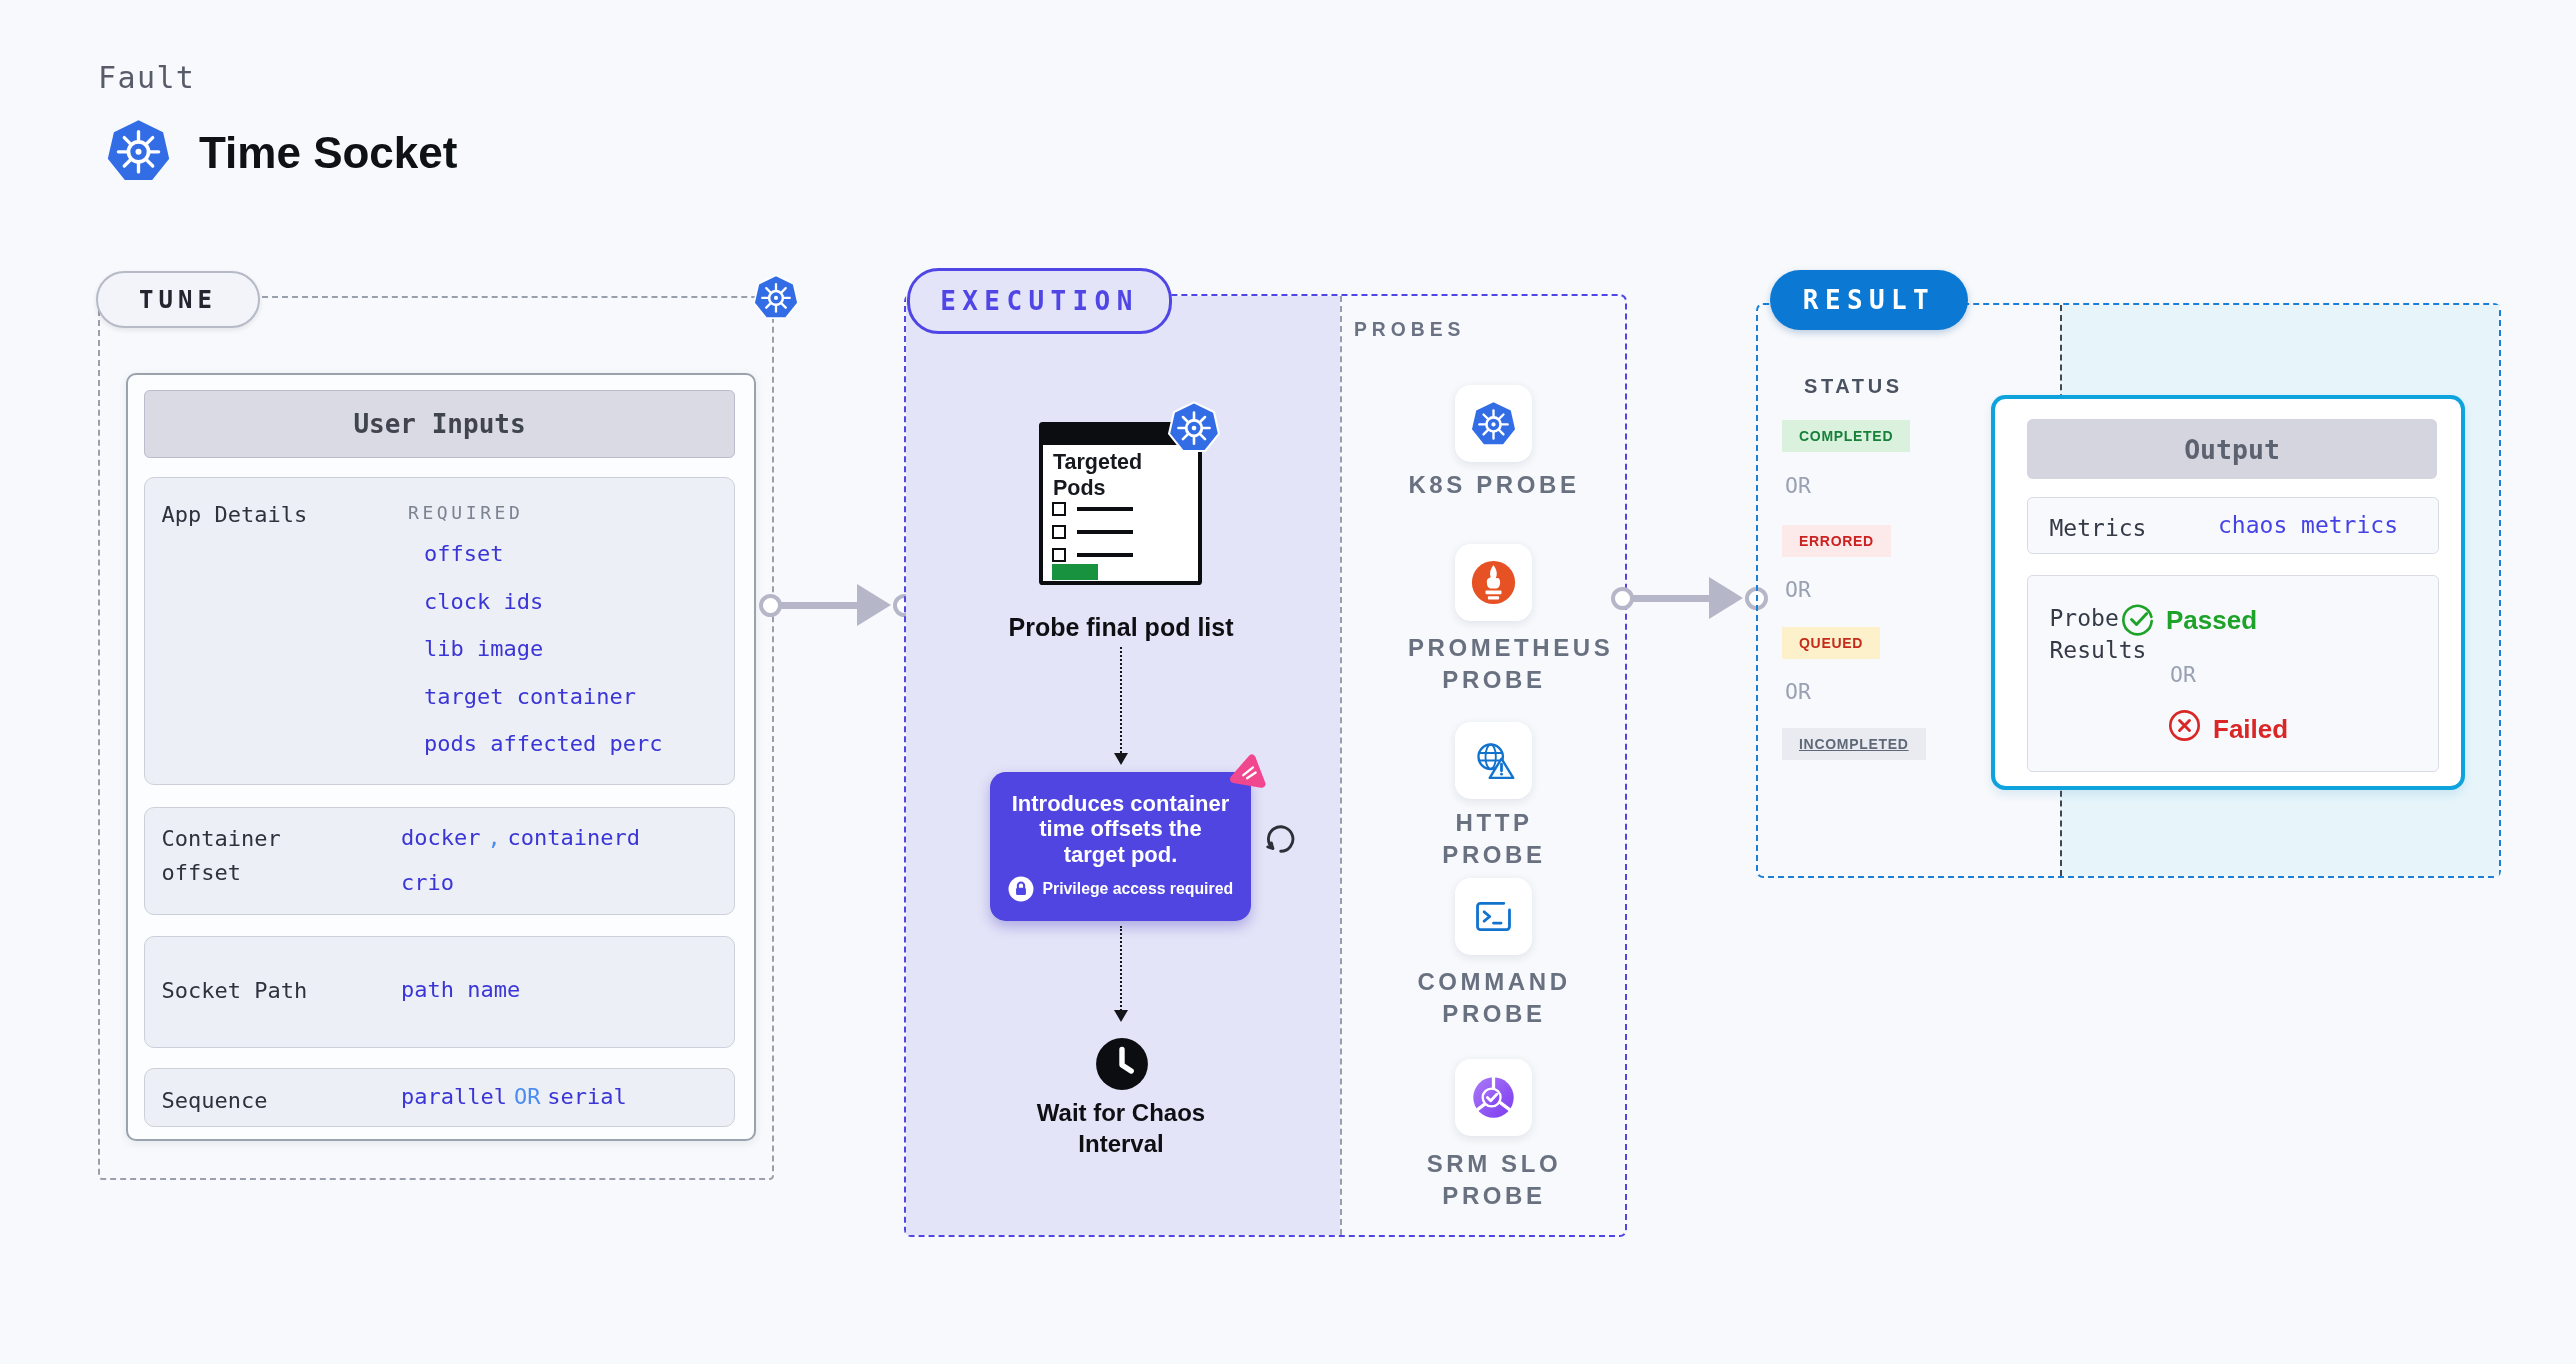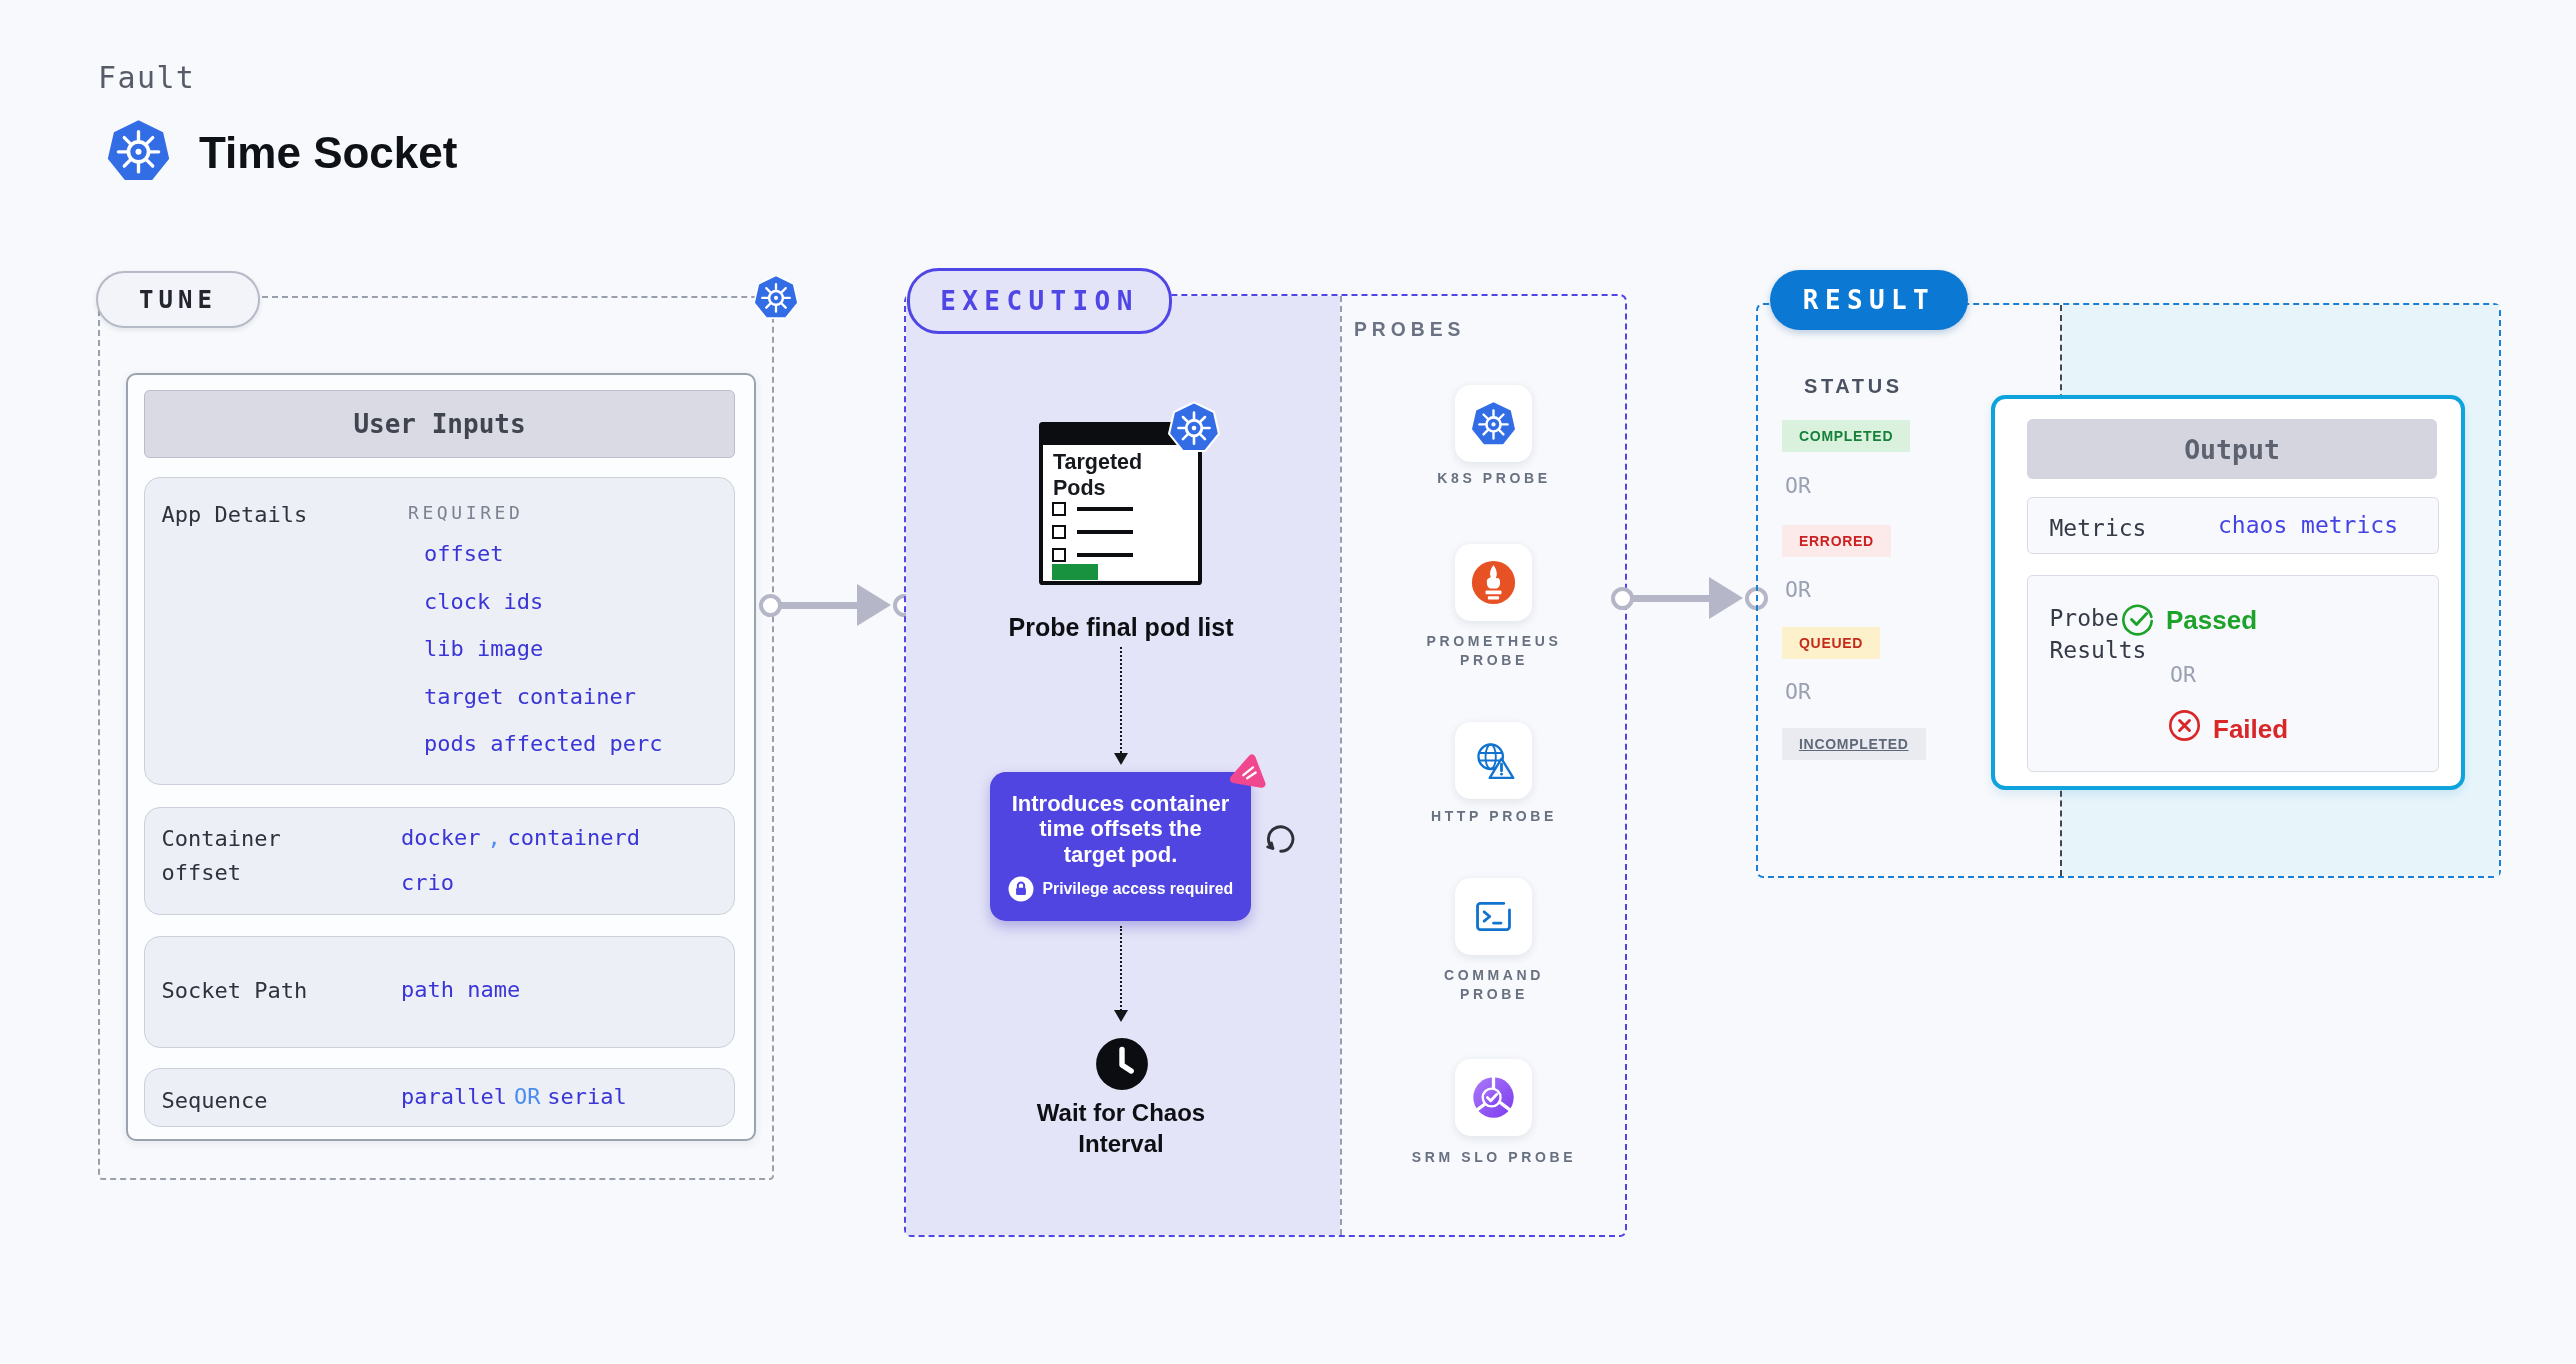--- a/index.html
+++ b/index.html
@@ -30,21 +30,21 @@
              color:#4f46e5;font-size:26px;letter-spacing:6.4px;}
   .pill-result{left:1770px;top:270px;width:198px;height:60px;background:#0b79d4;color:#fff;
                font-size:26px;letter-spacing:6.4px;box-shadow:0 2.9px 7.2px rgba(10,70,140,.25);}
 
   
   .ui-card{left:126px;top:373px;width:626px;height:764px;background:#fcfdff;border:2.1px solid #9aa2ae;
            border-radius:10px;box-shadow:0 2.9px 8.6px rgba(40,45,70,.08);}
   .ui-header{left:144px;top:390px;width:589px;height:66px;background:#d9dae4;border:0.7px solid #b9bcca;
              border-radius:5.7px;display:flex;align-items:center;justify-content:center;
              font-size:26px;font-weight:bold;color:#40444e;}
-  .ui-row{background:#edeff6;border:1.4px solid #cbd0da;border-radius:16px;}
+  .ui-row{background:#edeff6;border:1.4px solid #cbd0da;border-radius:10px;}
   .row-label{color:#2e323d;font-size:22px;line-height:1.55;}
   .req-tag{color:#7b8290;font-size:18px;letter-spacing:3.6px;}
   .link-val{color:#3a35d6;font-size:22px;}
   .link-sep{color:#4a8cf0;font-size:22px;}
 
   
   .shaft{height:7.2px;background:#b5b6c7;}
   .ahead{width:0;height:0;border-top:21.5px solid transparent;border-bottom:21.5px solid transparent;
          border-left:34px solid #b5b6c7;}
   .adot{width:23px;height:23px;box-sizing:border-box;border:4.3px solid #b5b6c7;background:#fff;border-radius:50%;}
@@ -69,21 +69,21 @@
            padding:18.6px 17px 0 17px;font-family:"Liberation Sans",sans-serif;}
   .tooltip-text{font-size:22px;font-weight:bold;line-height:1.17;}
   .tooltip-note{display:flex;align-items:center;justify-content:center;gap:8.6px;margin-top:8.6px;}
   .tooltip-note-text{font-size:15.8px;font-weight:600;}
 
   
   .probes-heading{left:1354px;top:319px;font-size:19.3px;font-weight:bold;letter-spacing:5px;color:#6a7284;
                   font-family:"Liberation Sans",sans-serif;}
   .probe-card{left:1455px;width:77px;height:77px;background:#fff;border-radius:15.8px;
               box-shadow:0 2.9px 8.6px rgba(35,45,80,.10);display:flex;align-items:center;justify-content:center;}
-  .probe-label{left:1408px;width:172px;text-align:center;font-size:14px;font-weight:bold;letter-spacing:3.6px;
+  .probe-label{left:1408px;width:172px;text-align:center;font-size:24px;font-weight:bold;letter-spacing:3.6px;
                color:#697181;line-height:1.35;font-family:"Liberation Sans",sans-serif;}
 
   
   .status-heading{left:1804px;top:375px;font-size:20px;font-weight:bold;letter-spacing:3.6px;color:#4a5160;
                   font-family:"Liberation Sans",sans-serif;}
   .status-chip{font-family:"Liberation Sans",sans-serif;font-size:14px;font-weight:bold;letter-spacing:0.7px;
                padding:7.9px 17px;border-radius:0;display:inline-block;}
   .chip-completed{background:#daf2dd;color:#17813a;}
   .chip-errored{background:#fce9e9;color:#cc2121;}
   .chip-queued{background:#fcf1cb;color:#c52a1a;}

